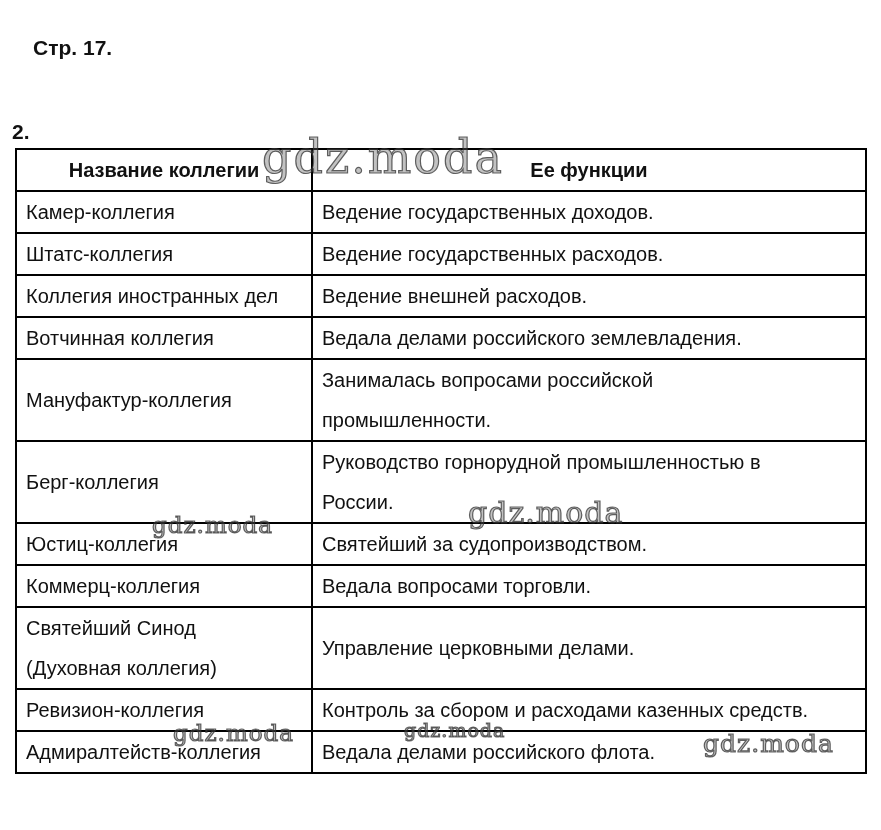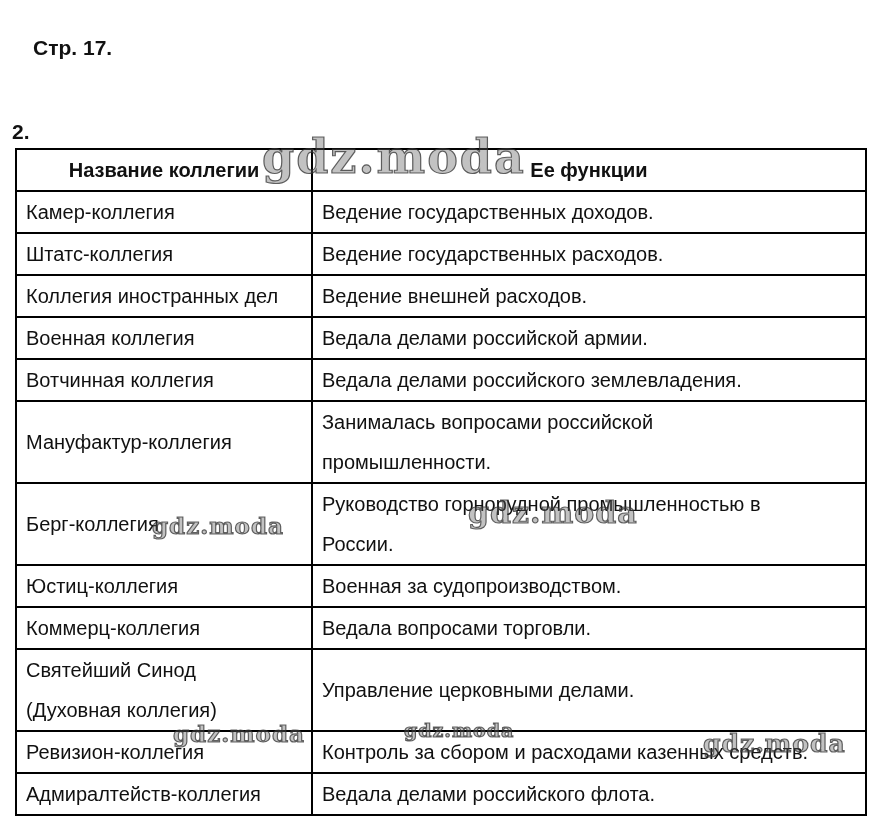--- a/index.html
+++ b/index.html
@@ -40,21 +40,21 @@
     text-align: center;
     white-space: nowrap;
   }
   col.c-name { width: 296px; }
   col.c-func { width: 554px; }
   td { text-align: left; border-radius: 18px; }
 
   .wm {
     position: absolute;
     font-family: "DejaVu Serif", serif;
-    font-weight: bold;
+    font-weight: normal;
     letter-spacing: 2px;
     color: rgba(95,95,95,0.38);
     -webkit-text-stroke: 1.2px rgba(50,50,50,0.75);
     pointer-events: none;
     z-index: 5;
     white-space: nowrap;
   }
   .wm-1 { left: 262px; top: 130px; font-size: 46px; }
   .wm-2 { left: 468px; top: 495px; font-size: 30px; letter-spacing: 1px; }
   .wm-3 { left: 152px; top: 512px; font-size: 23px; letter-spacing: 1px; }
@@ -86,40 +86,36 @@
     </tr>
     <tr>
       <td>Штатс-коллегия</td>
       <td>Ведение государственных расходов.</td>
     </tr>
     <tr>
       <td>Коллегия иностранных дел</td>
       <td>Ведение внешней расходов.</td>
     </tr>
     <tr>
-      <td>Военная коллегия</td>
-      <td>Ведала делами российской армии.</td>
-    </tr>
-    <tr>
       <td>Вотчинная коллегия</td>
       <td>Ведала делами российского землевладения.</td>
     </tr>
     <tr>
       <td>Мануфактур-коллегия</td>
       <td>Занималась вопросами российской
 промышленности.</td>
     </tr>
     <tr>
       <td>Берг-коллегия</td>
       <td>Руководство горнорудной промышленностью в
 России.</td>
     </tr>
     <tr>
       <td>Юстиц-коллегия</td>
-      <td>Военная за судопроизводством.</td>
+      <td>Святейший за судопроизводством.</td>
     </tr>
     <tr>
       <td>Коммерц-коллегия</td>
       <td>Ведала вопросами торговли.</td>
     </tr>
     <tr>
       <td>Святейший Синод
 (Духовная коллегия)</td>
       <td>Управление церковными делами.</td>
     </tr>

